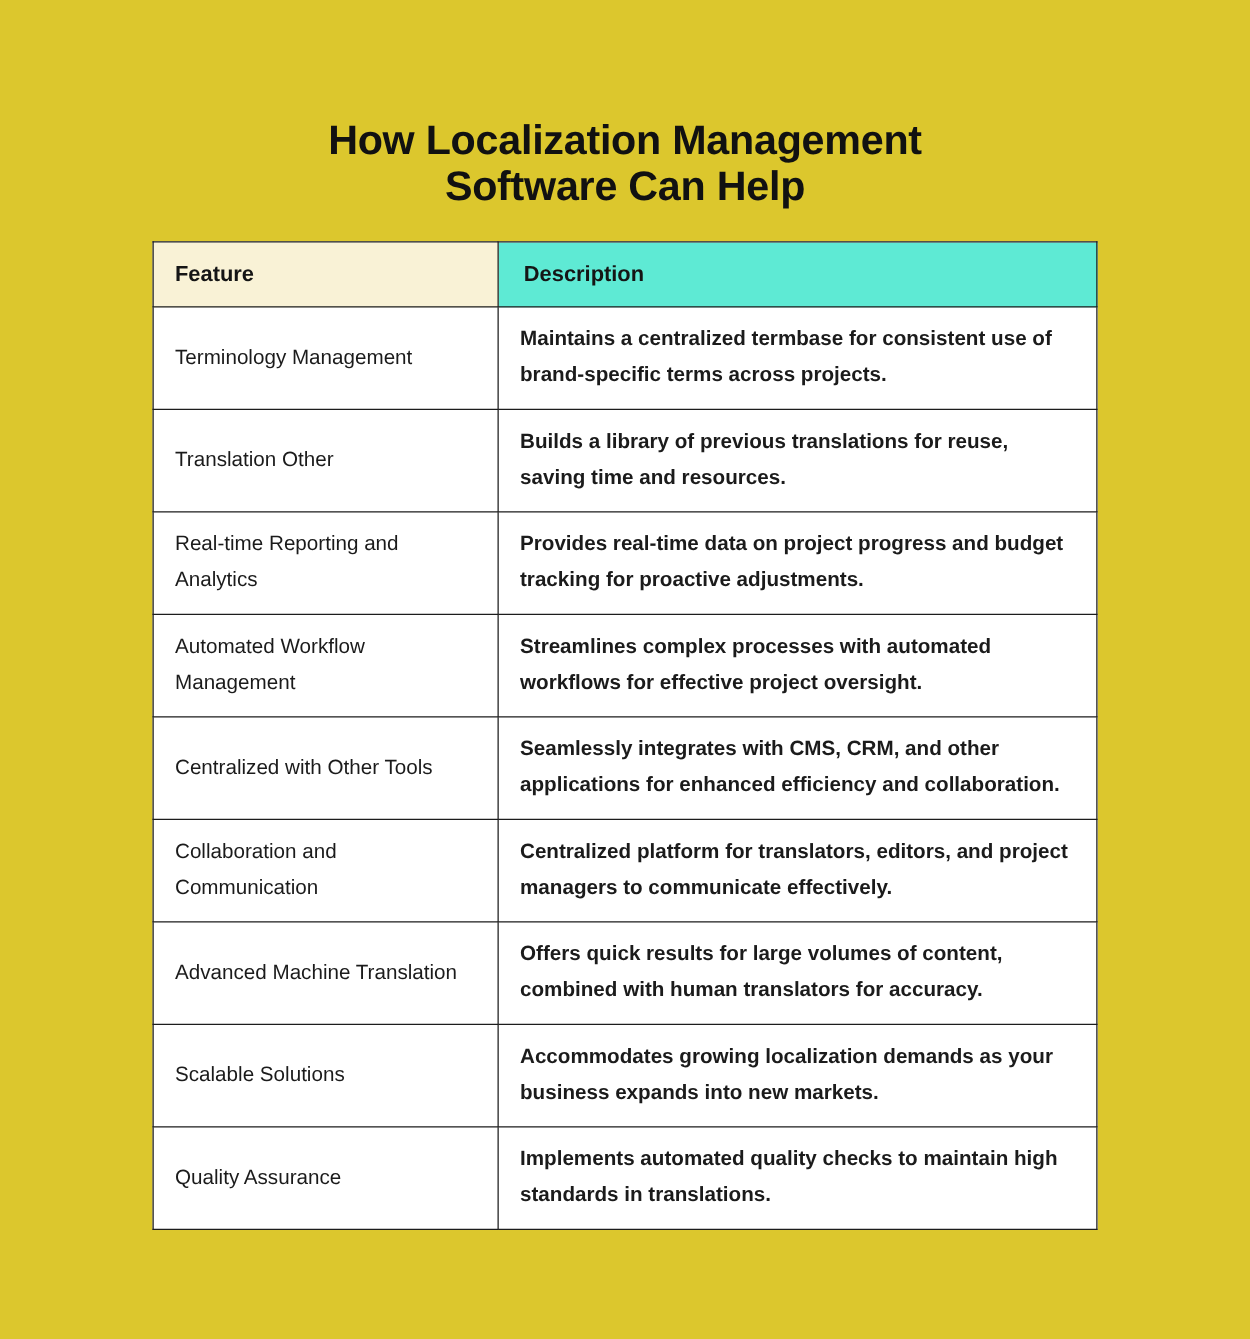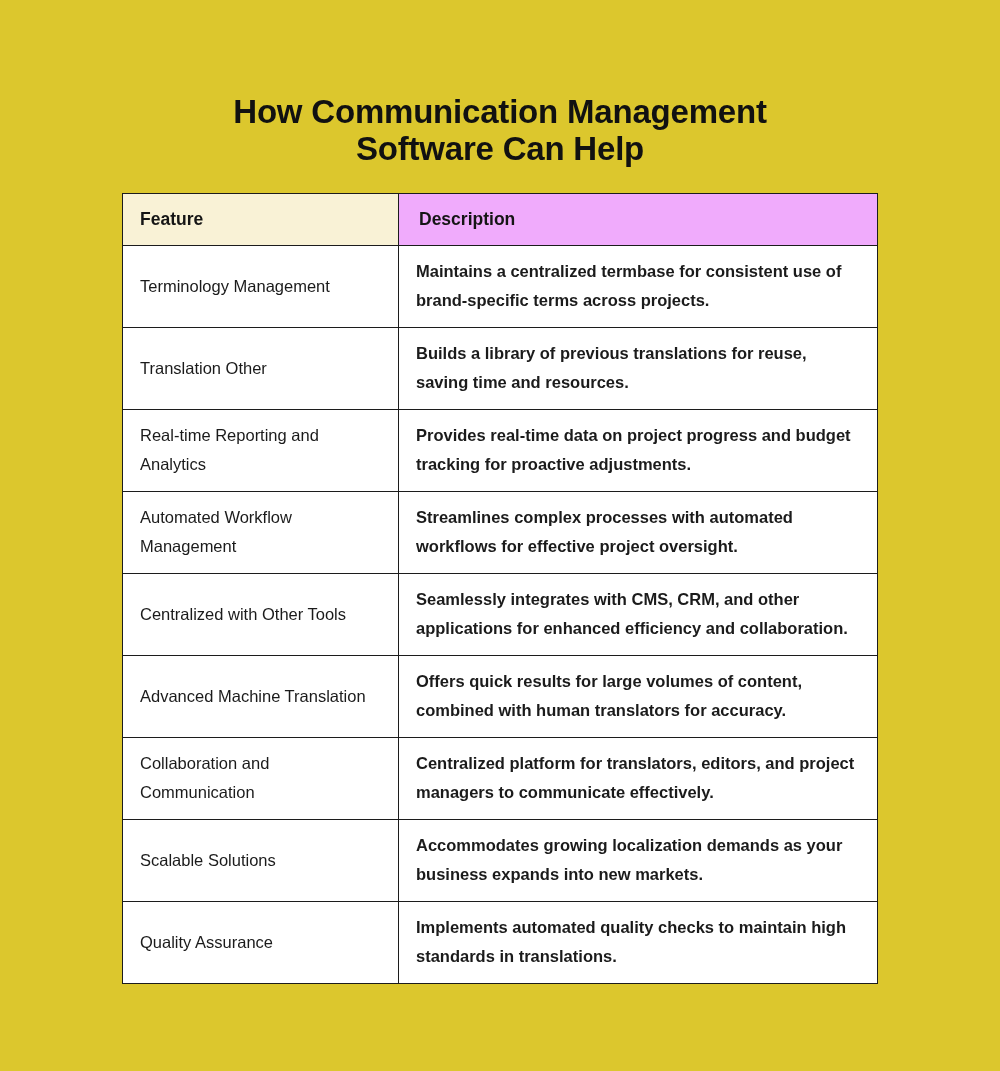--- a/index.html
+++ b/index.html
@@ -69,34 +69,34 @@
   }
   table.feature-table tbody td.description-cell {
     vertical-align: middle;
     font-weight: bold;
   }
 </style>
 </head>
 <body style="background: rgb(220, 199, 45);">
 
 <h1 class="page-title" style="color: rgb(17, 17, 17);">
-  <span>How Communication Management</span><br>
+  <span>How Localization Management</span><br>
   <span>Software Can Help</span>
 </h1>
 
 <div class="table-wrap">
   <table class="feature-table">
     <colgroup>
       <col class="col-feature">
       <col class="col-description">
     </colgroup>
     <thead>
       <tr>
         <th style="background: rgb(249, 242, 214);">Feature</th>
-        <th style="background: #f0abfc; padding-left: 20px;">Description</th>
+        <th style="background: #5eead4; padding-left: 20px;">Description</th>
       </tr>
     </thead>
     <tbody id="table-body">
   <tr>
     <td class="feature-cell">Terminology Management</td>
     <td class="description-cell">Maintains a centralized termbase for consistent use of brand-specific terms across projects.</td>
   </tr>
 
   <tr>
     <td class="feature-cell">Translation Other</td>
@@ -112,27 +112,27 @@
     <td class="feature-cell">Automated Workflow Management</td>
     <td class="description-cell">Streamlines complex processes with automated workflows for effective project oversight.</td>
   </tr>
 
   <tr>
     <td class="feature-cell">Centralized with Other Tools</td>
     <td class="description-cell">Seamlessly integrates with CMS, CRM, and other applications for enhanced efficiency and collaboration.</td>
   </tr>
 
   <tr>
-    <td class="feature-cell">Advanced Machine Translation</td>
-    <td class="description-cell">Offers quick results for large volumes of content, combined with human translators for accuracy.</td>
+    <td class="feature-cell">Collaboration and Communication</td>
+    <td class="description-cell">Centralized platform for translators, editors, and project managers to communicate effectively.</td>
   </tr>
 
   <tr>
-    <td class="feature-cell">Collaboration and Communication</td>
-    <td class="description-cell">Centralized platform for translators, editors, and project managers to communicate effectively.</td>
+    <td class="feature-cell">Advanced Machine Translation</td>
+    <td class="description-cell">Offers quick results for large volumes of content, combined with human translators for accuracy.</td>
   </tr>
 
   <tr>
     <td class="feature-cell">Scalable Solutions</td>
     <td class="description-cell">Accommodates growing localization demands as your business expands into new markets.</td>
   </tr>
 
   <tr>
     <td class="feature-cell">Quality Assurance</td>
     <td class="description-cell">Implements automated quality checks to maintain high standards in translations.</td>

